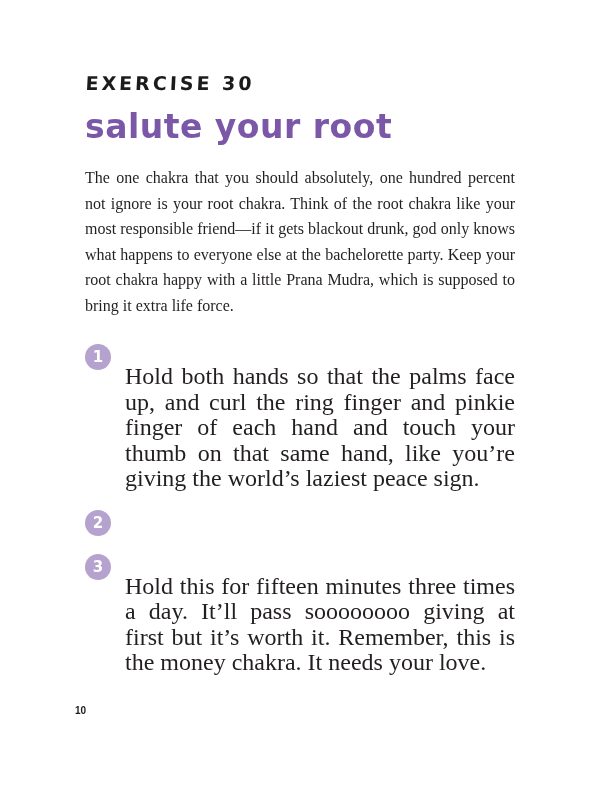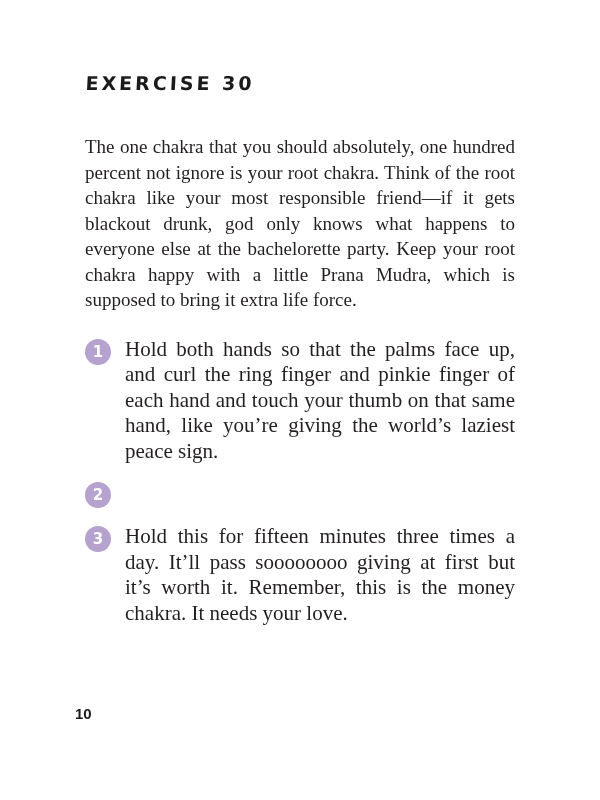--- a/index.html
+++ b/index.html
@@ -34,22 +34,22 @@
   .title {
     margin-top: 14px;
     font-family: "DejaVu Sans", sans-serif;
     font-weight: 800;
     font-size: 33px;
     line-height: 38px;
     letter-spacing: 0.5px;
     color: var(--purple, #7b58a7);
   }
   .intro {
-    margin-top: 40px;
-    font-size: 19px;
+    margin-top: 19px;
+    font-size: 16px;
     line-height: 25.5px;
     text-align: justify;
   }
   .steps {
     margin-top: 24px;
   }
   .step {
     display: flex;
     align-items: flex-start;
     margin-bottom: 16px;
@@ -64,41 +64,43 @@
     background: var(--badge, #b5a2ce);
     color: #ffffff;
     font-family: "DejaVu Sans", sans-serif;
     font-weight: 700;
     font-size: 15px;
     line-height: 26px;
     text-align: center;
   }
   .step-text {
     flex: 1 1 auto;
-    font-size: 21px;
+    font-size: 24px;
     line-height: 25.5px;
     text-align: justify;
+    margin-top: 22px;
   }
   .page-number {
     position: absolute;
     left: 75px;
     top: 705px;
     font-family: "Liberation Sans", sans-serif;
     font-weight: 600;
-    font-size: 15px;
+    font-size: 10px;
     color: #1c1a1b;
   }
 </style>
 </head>
 <body style="--purple: #7b58a7; --badge: #b5a2ce; --text: #231f20;">
 
 <div class="page">
 
   <div class="exercise-label">EXERCISE 30</div>
 
+  <h1 class="title" style="margin:14px 0 0 0;">salute your root</h1>
 
   <p class="intro" style="margin-bottom:0;">The one chakra that you should absolutely, one hundred percent not ignore is your root chakra. Think of the root chakra like your most responsible friend—if it gets blackout drunk, god only knows what happens to everyone else at the bachelorette party. Keep your root chakra happy with a little Prana Mudra, which is supposed to bring it extra life force.</p>
 
   <div class="steps">
 
     <div class="step">
       <div class="step-badge">1</div>
       <div class="step-text">Hold both hands so that the palms face up, and curl the ring finger and pinkie finger of each hand and touch your thumb on that same hand, like you’re giving the world’s laziest peace sign.</div>
     </div>
 

